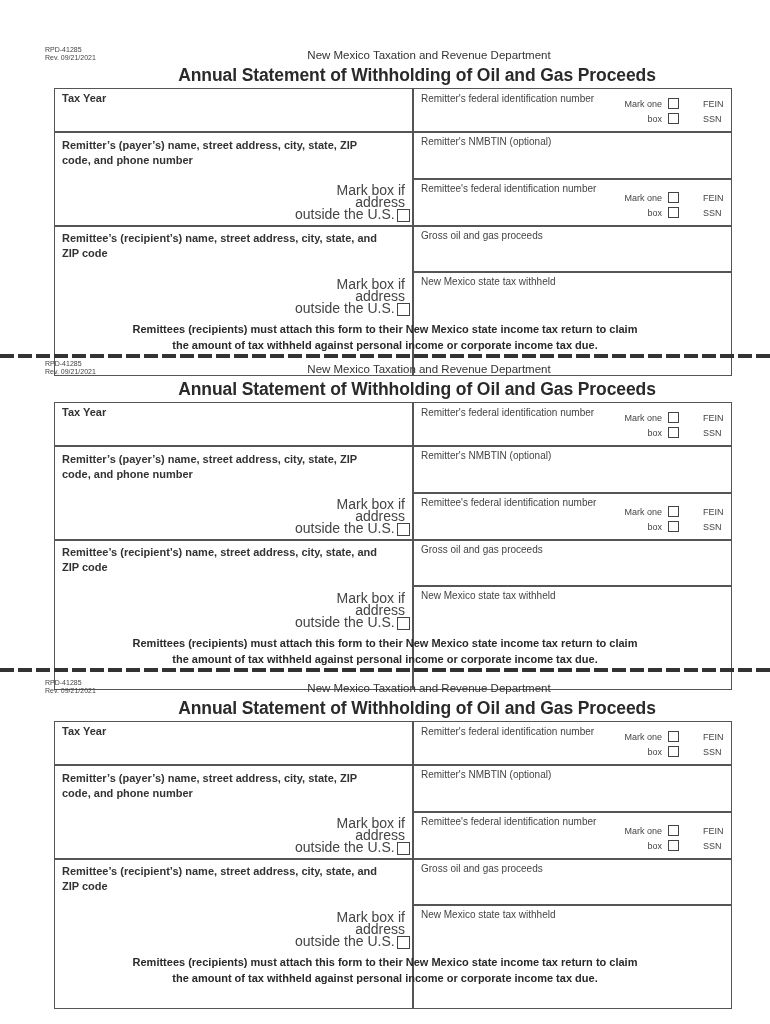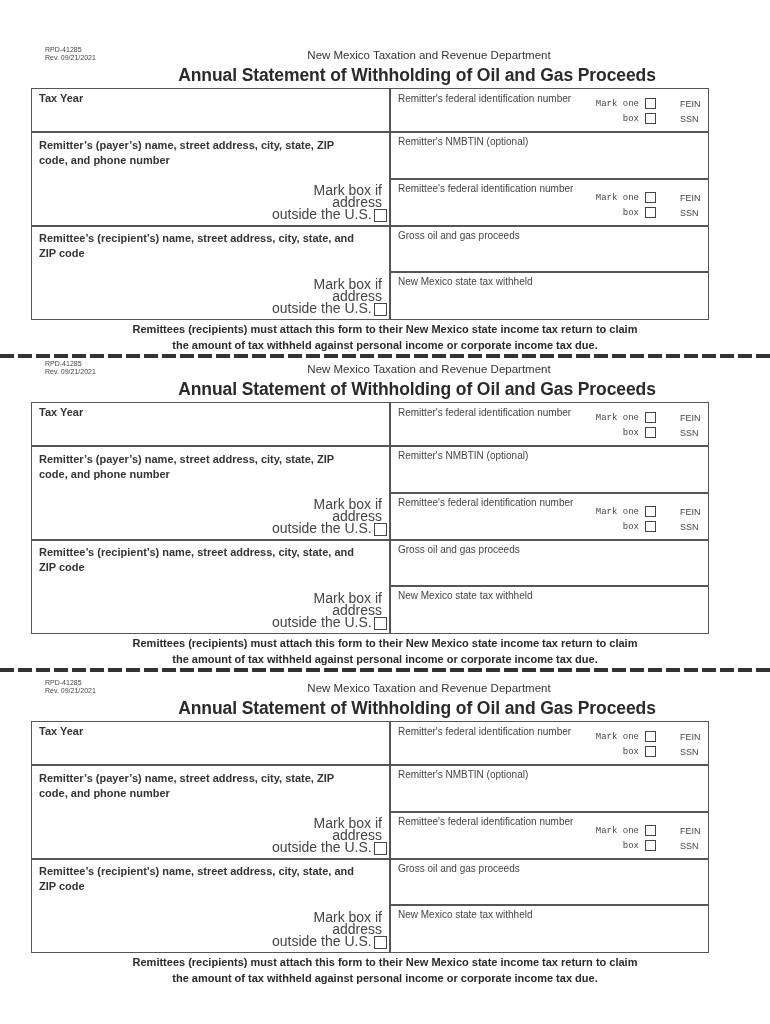--- a/index.html
+++ b/index.html
@@ -2,29 +2,29 @@
 <html><head>
 <meta charset="utf-8">
 <style>
   html, body { margin: 0; padding: 0; background: #ffffff; }
   body { width: 770px; height: 1024px; position: relative; overflow: hidden;
          font-family: "Liberation Sans", "DejaVu Sans", sans-serif; color: #2b2b2b; }
   .copy { position: absolute; left: 0; width: 770px; height: 314px; }
   .formid { position: absolute; left: 45px; font-size: 7px; line-height: 8px; color: #444; }
   .dept { position: absolute; left: 0; width: 770px; text-align: center; font-size: 11.5px; color: #333; margin-left: 44px; }
   .title { position: absolute; left: 0; width: 770px; text-align: center; font-size: 17.5px; font-weight: bold; color: #2a2a2a; letter-spacing: -0.1px; padding-left: 32px; }
-  .grid { position: absolute; left: 31px; width: 678px; height: 232px; border: 1.5px solid #555; box-sizing: border-box; }
+  .grid { position: absolute; left: 54px; width: 678px; height: 288px; border: 1.5px solid #555; box-sizing: border-box; }
   .cell { position: absolute; box-sizing: border-box; }
   .vline { position: absolute; left: 357px; top: 0; bottom: 0; width: 1.5px; background: #555; }
   .hline { position: absolute; height: 1.5px; background: #555; }
   .lbl-bold { position: absolute; left: 7px; top: 6px; font-size: 11px; font-weight: bold; line-height: 15px; color: #333; }
   .lbl-light { position: absolute; left: 7px; top: 3px; font-size: 10px; line-height: 13px; color: #444; }
   .markone { position: absolute; right: 6px; top: 9px; width: 110px; font-size: 9px; color: #444; }
   .markrow { position: relative; height: 15px; text-align: right; }
-  .markrow .mtext { display: inline-block; vertical-align: middle; font-family: Liberation Mono, monospace; }
+  .markrow .mtext { display: inline-block; vertical-align: middle; }
   .chk { display: inline-block; vertical-align: middle; width: 11px; height: 11px; border: 1.2px solid #444; box-sizing: border-box; margin: 0 4px 0 6px; background: #fff; }
   .chk-type { display: inline-block; vertical-align: middle; width: 22px; text-align: left; padding-left: 20px; }
   .outside { position: absolute; right: 7px; bottom: 3px; width: 110px; font-size: 14px; line-height: 12px; color: #444; text-align: right; }
   .outside .line2 { white-space: nowrap; }
   .outside .chk { margin: 0 0 0 2px; width: 13px; height: 13px; vertical-align: -3px; }
   .notice { position: absolute; left: 0; width: 770px; text-align: center; font-size: 11px; font-weight: bold; line-height: 16px; color: #2a2a2a; }
   .dash { position: absolute; left: 0; width: 770px; height: 4px;
           background: repeating-linear-gradient(90deg, #333 0 14px, transparent 14px 18px); }
 </style>
 </head>

